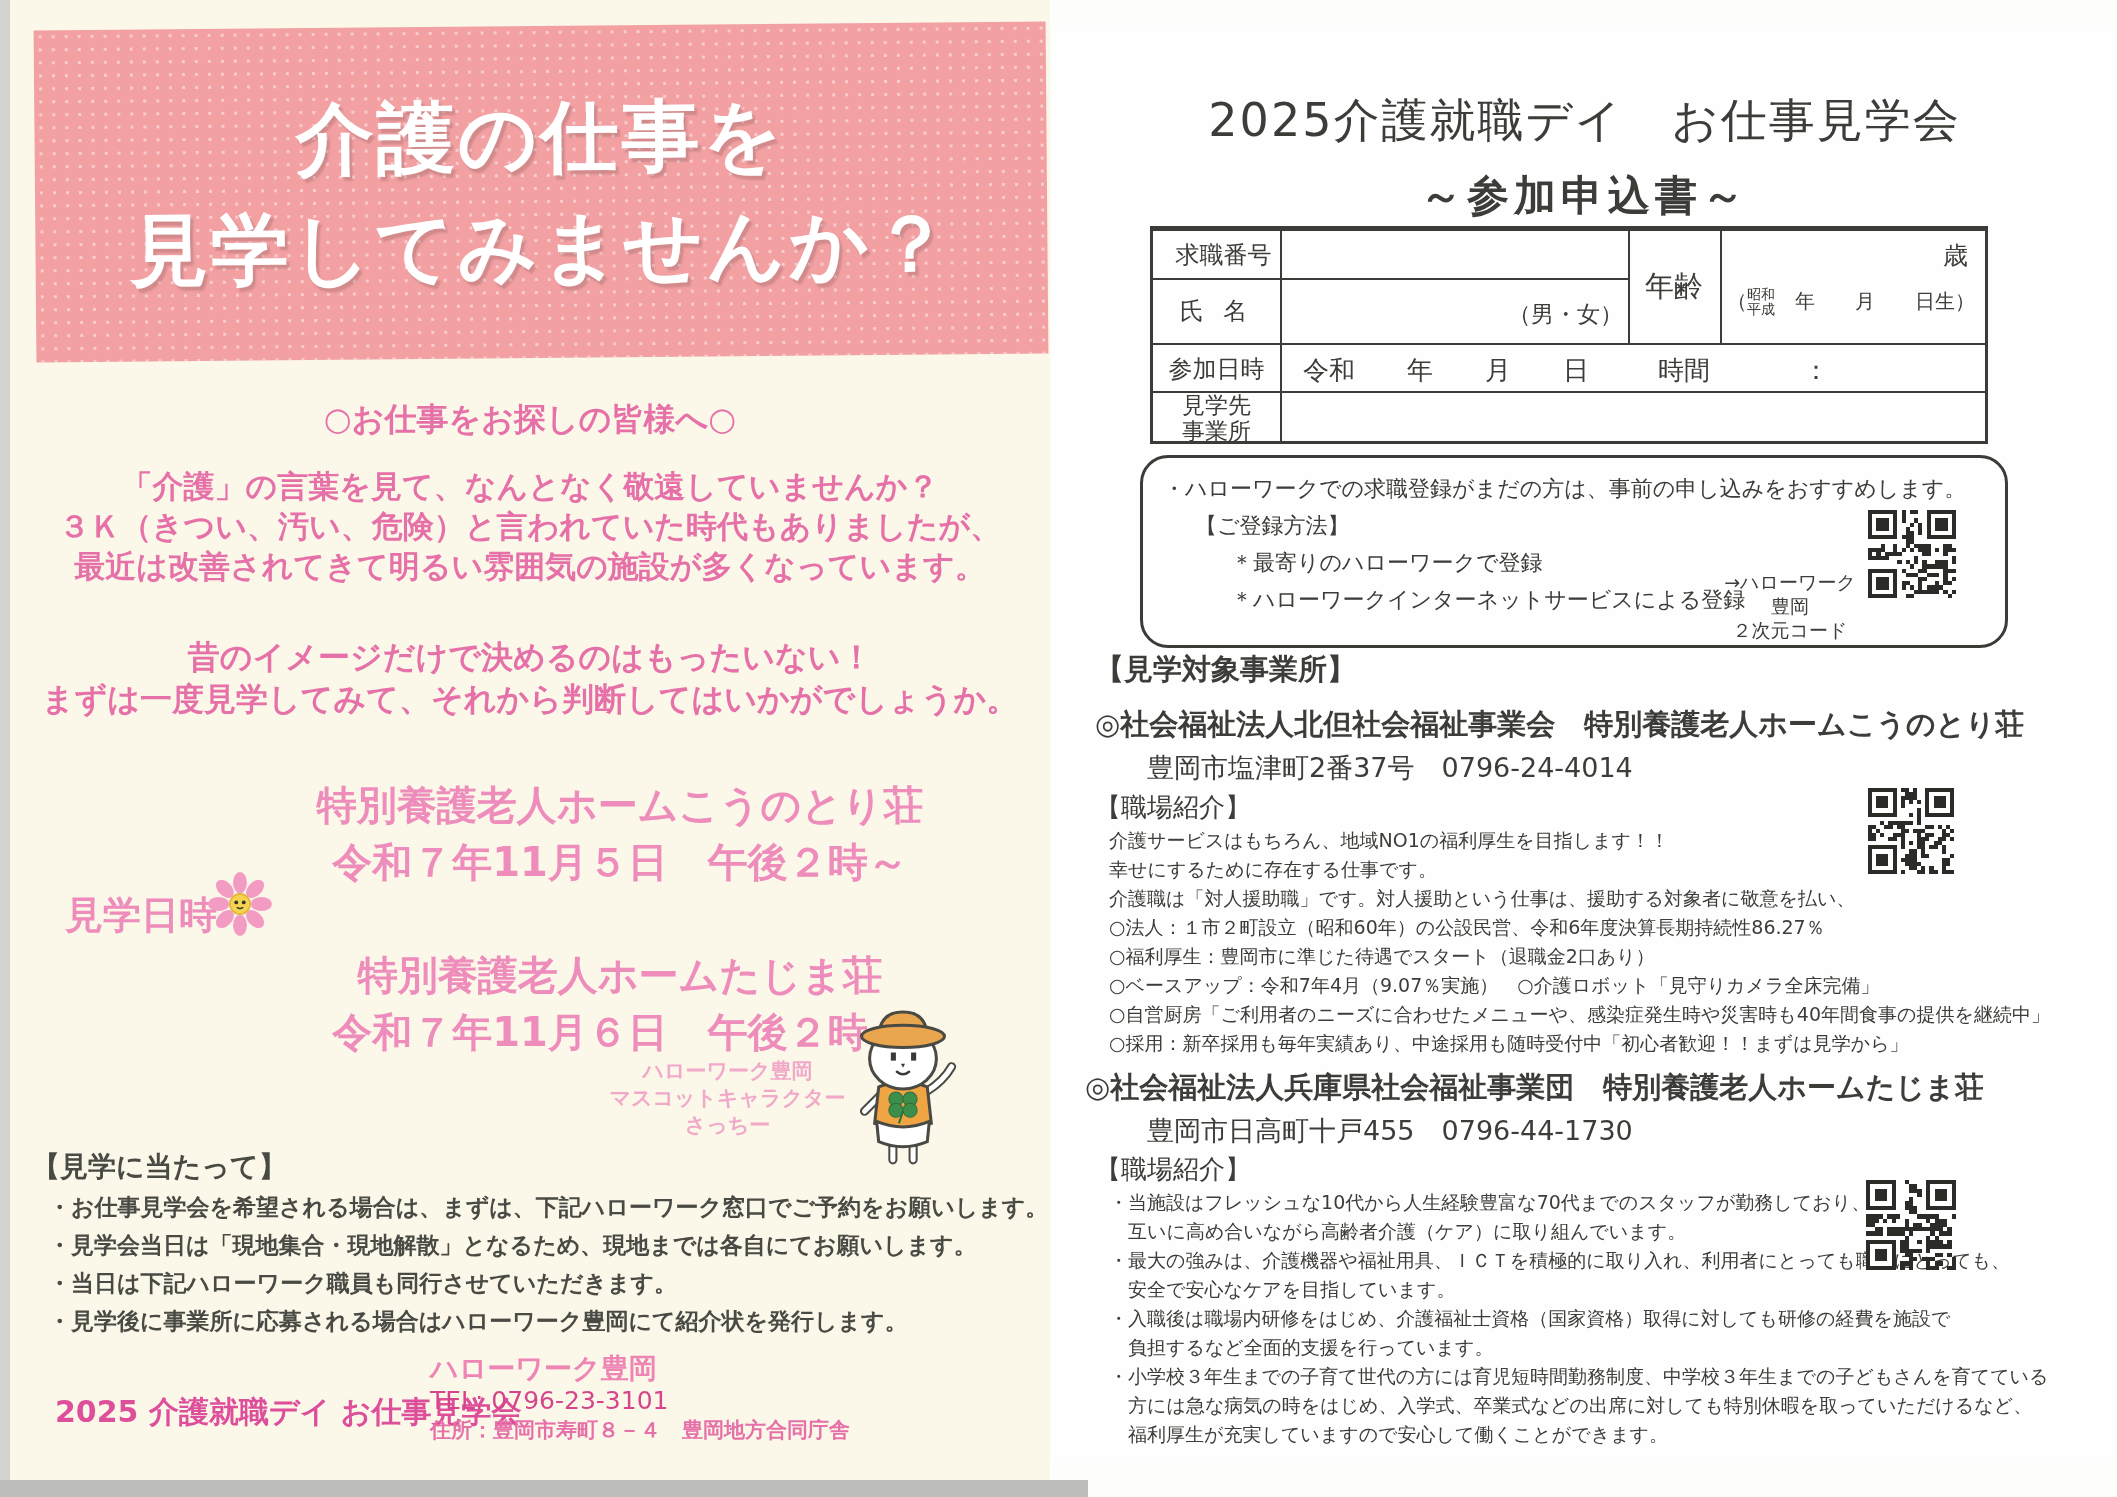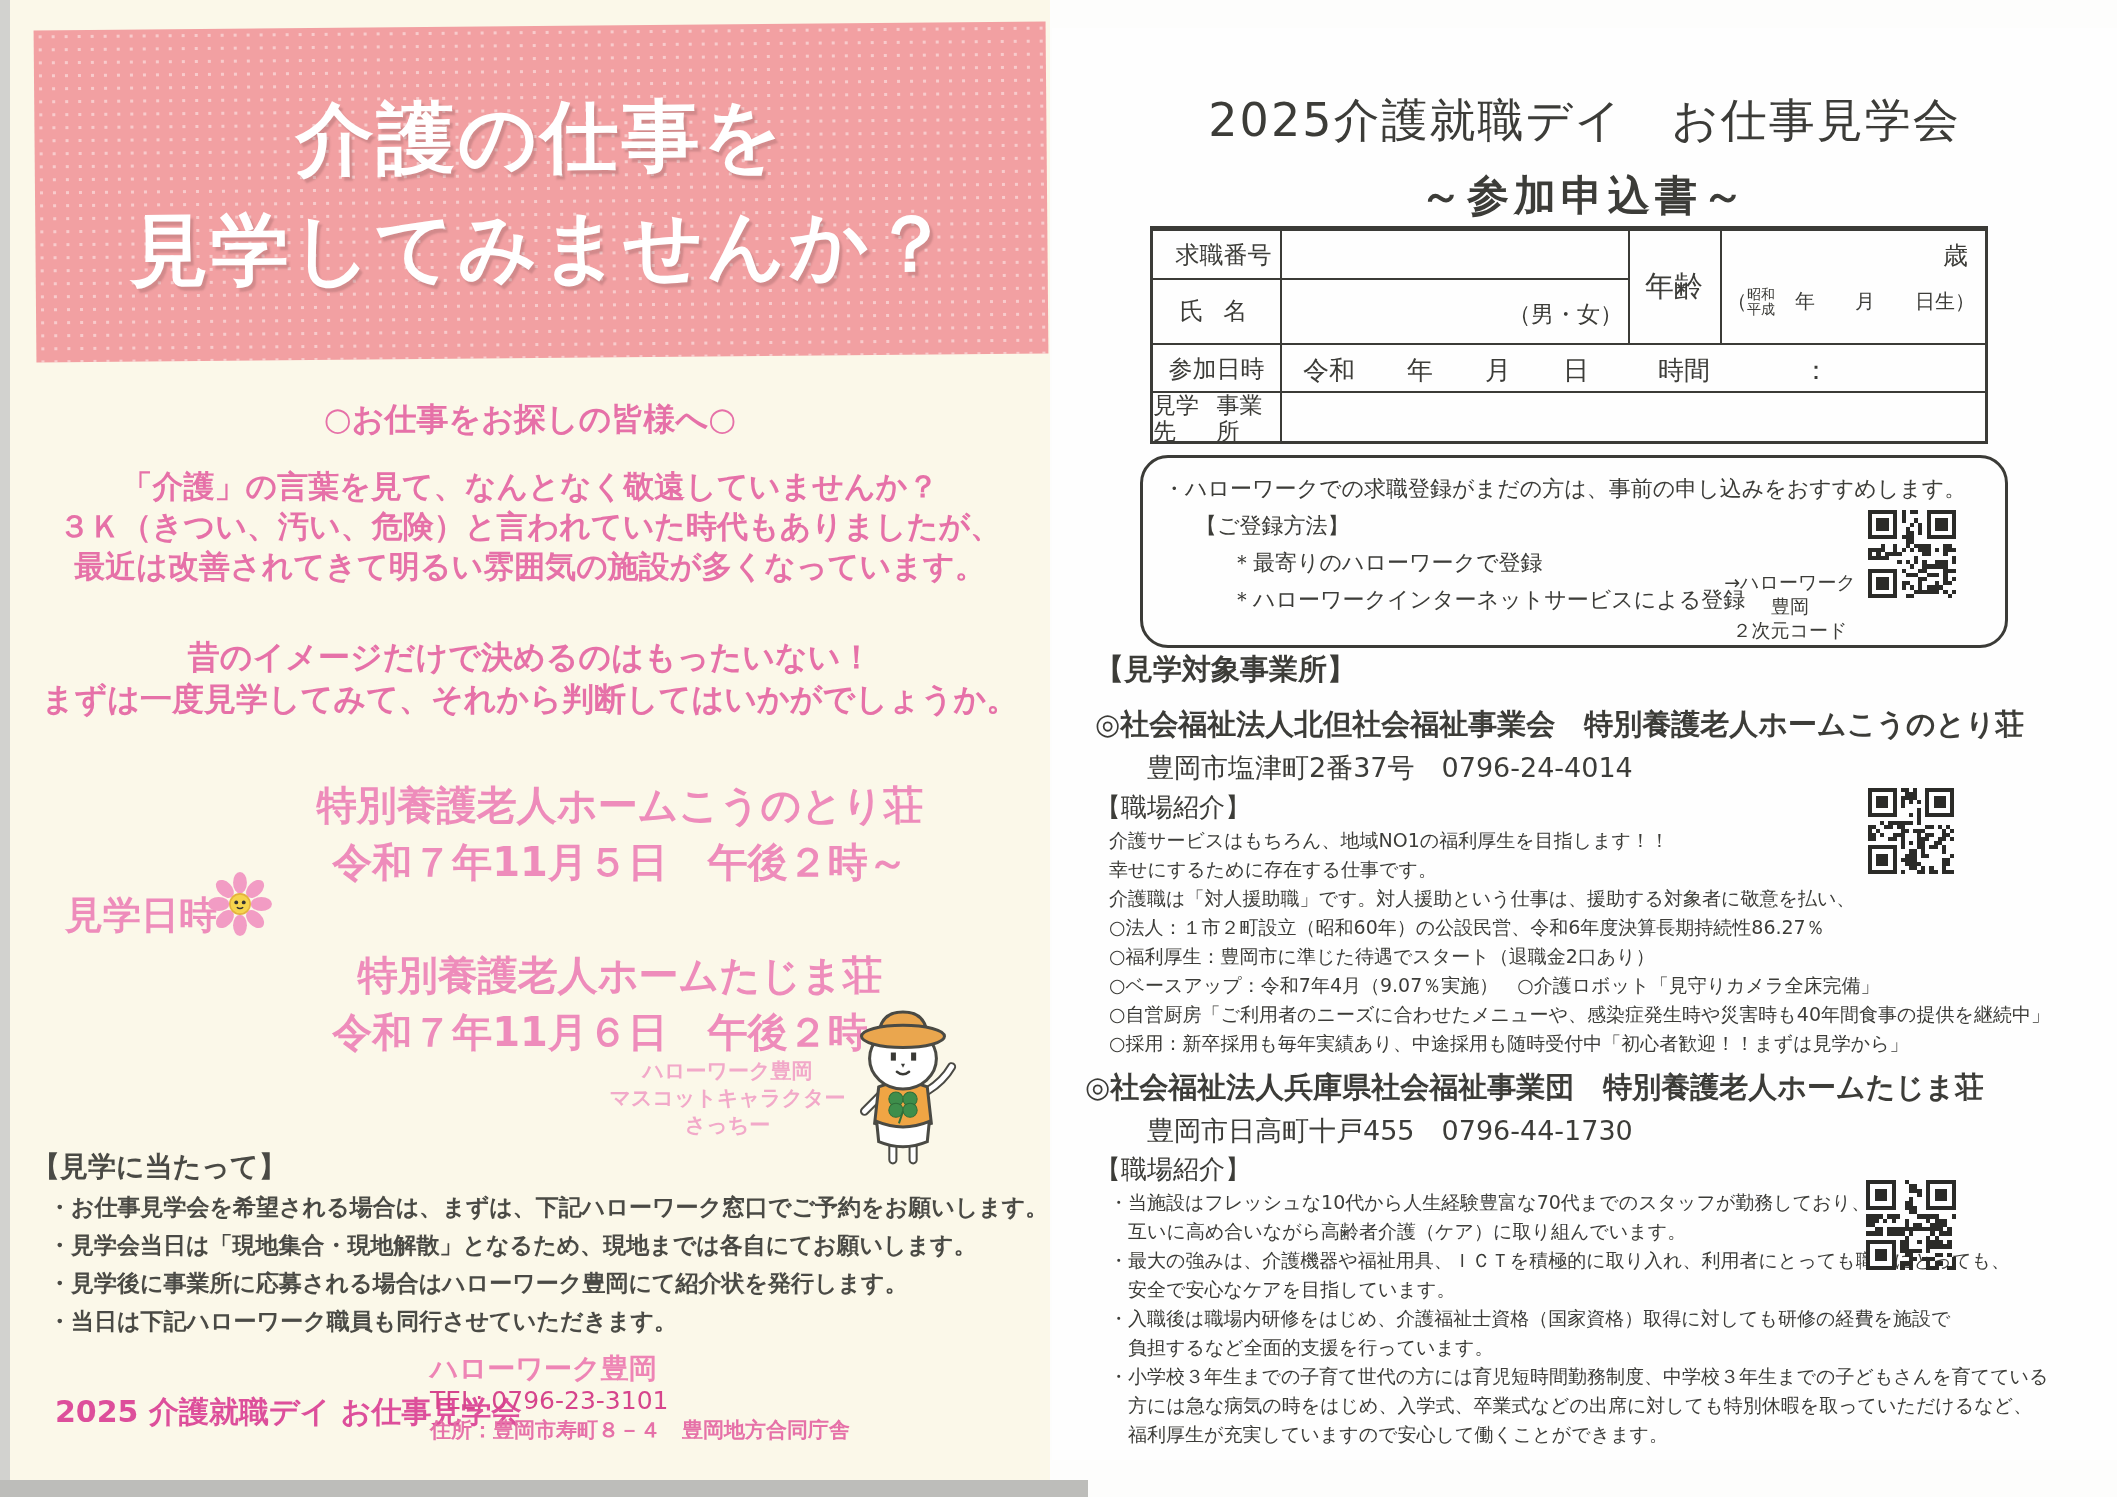--- a/index.html
+++ b/index.html
@@ -130,22 +130,22 @@
       <rect x="52" y="42" width="5" height="8" fill="#3a3a36"></rect>
       <rect x="72" y="42" width="5" height="8" fill="#3a3a36"></rect>
       <path d="M62 53 L66 53 L64 57 Z" fill="#3a3a36"></path>
       <path d="M58 61 Q64 66 70 61" stroke="#3a3a36" stroke-width="2.5" fill="none" stroke-linecap="round"></path>
     </svg>
 
     <div class="abs notes-h" style="left:22px;top:1148px">【見学に当たって】</div>
     <div class="abs" style="left:38px;top:1188px">
       <div class="note">・お仕事見学会を希望される場合は、まずは、下記ハローワーク窓口でご予約をお願いします。</div>
       <div class="note">・見学会当日は「現地集合・現地解散」となるため、現地までは各自にてお願いします。</div>
+      <div class="note">・当日は下記ハローワーク職員も同行させていただきます。</div>
       <div class="note">・見学後に事業所に応募される場合はハローワーク豊岡にて紹介状を発行します。</div>
-      <div class="note">・当日は下記ハローワーク職員も同行させていただきます。</div>
     </div>
 
     <div class="abs foot-event" style="left:45px;top:1392px">2025 介護就職デイ お仕事見学会</div>
     <div class="abs" style="left:420px;top:1352px">
       <div class="foot-office">ハローワーク豊岡</div>
       <div class="foot-tel">TEL: 0796-23-3101</div>
       <div class="foot-addr">住所：豊岡市寿町８－４　豊岡地方合同庁舎</div>
     </div>
   </div>
 
@@ -173,21 +173,21 @@
       <div class="abs" style="left:567px;top:8px;width:248px;text-align:right;font-size:25px">歳</div>
       <div class="abs" style="left:574px;top:56px;width:258px;font-size:20px;white-space:nowrap">
         <span>（</span><span class="era-stack"><span>昭和</span><span>平成</span></span><span>　年　　月　　日生）</span>
       </div>
 
       <div class="cell" style="left:0;top:112px;width:127px;height:52px">参加日時</div>
       <div class="abs" style="left:150px;top:122px;font-size:26px;white-space:nowrap">令和　　年　　月　　日</div>
       <div class="abs" style="left:505px;top:122px;font-size:26px">時間</div>
       <div class="abs" style="left:650px;top:122px;font-size:26px">：</div>
 
-      <div class="cell" style="left:0;top:160px;width:127px;height:53px;flex-direction:row;font-size:23px;line-height:26px">
+      <div class="cell" style="left:0;top:160px;width:127px;height:53px;flex-direction:column;font-size:23px;line-height:26px">
         <div>見学先</div>
         <div>事業所</div>
       </div>
       <div class="cell" style="left:127px;top:160px;width:706px;height:53px"></div>
     </div>
 
     <div id="reg-box" class="abs">
       <div class="regline" style="left:20px;top:16px">・ハローワークでの求職登録がまだの方は、事前の申し込みをおすすめします。</div>
       <div class="regline" style="left:52px;top:53px">【ご登録方法】</div>
       <div class="regline" style="left:88px;top:90px">＊最寄りのハローワークで登録</div>

